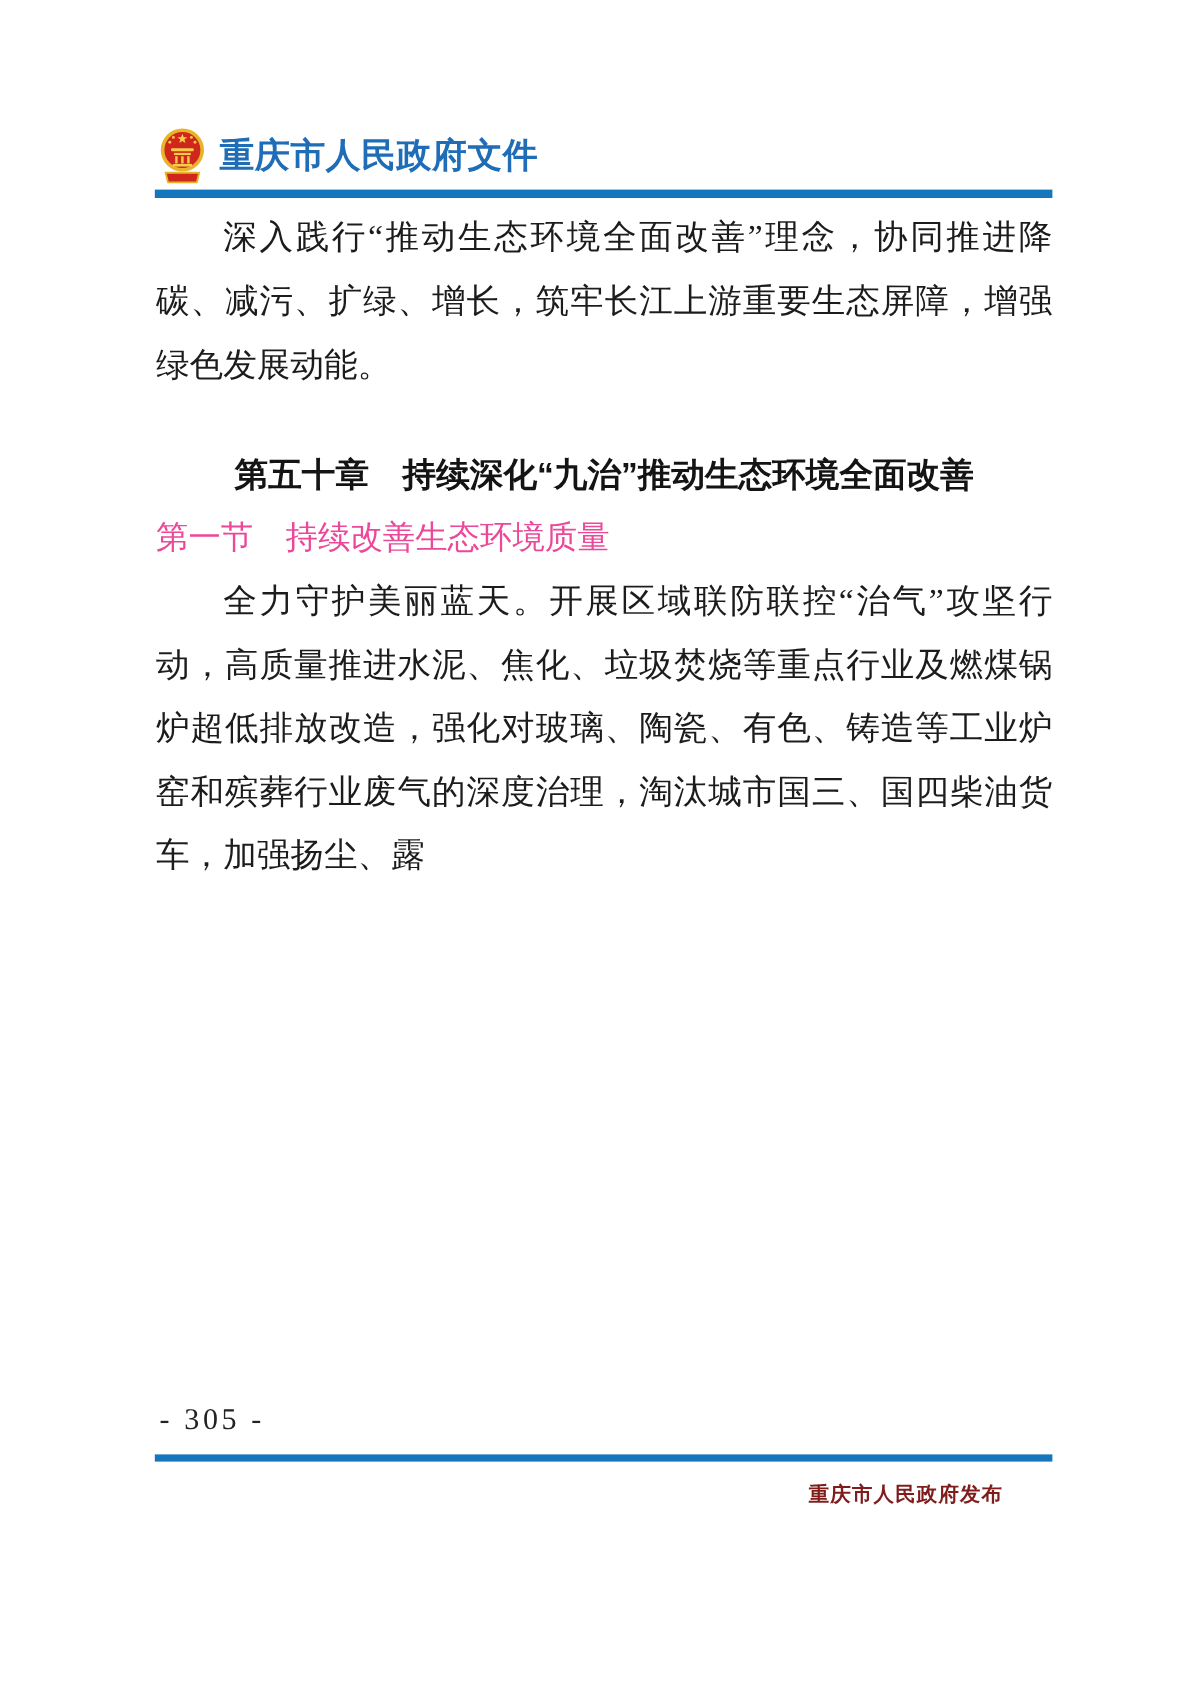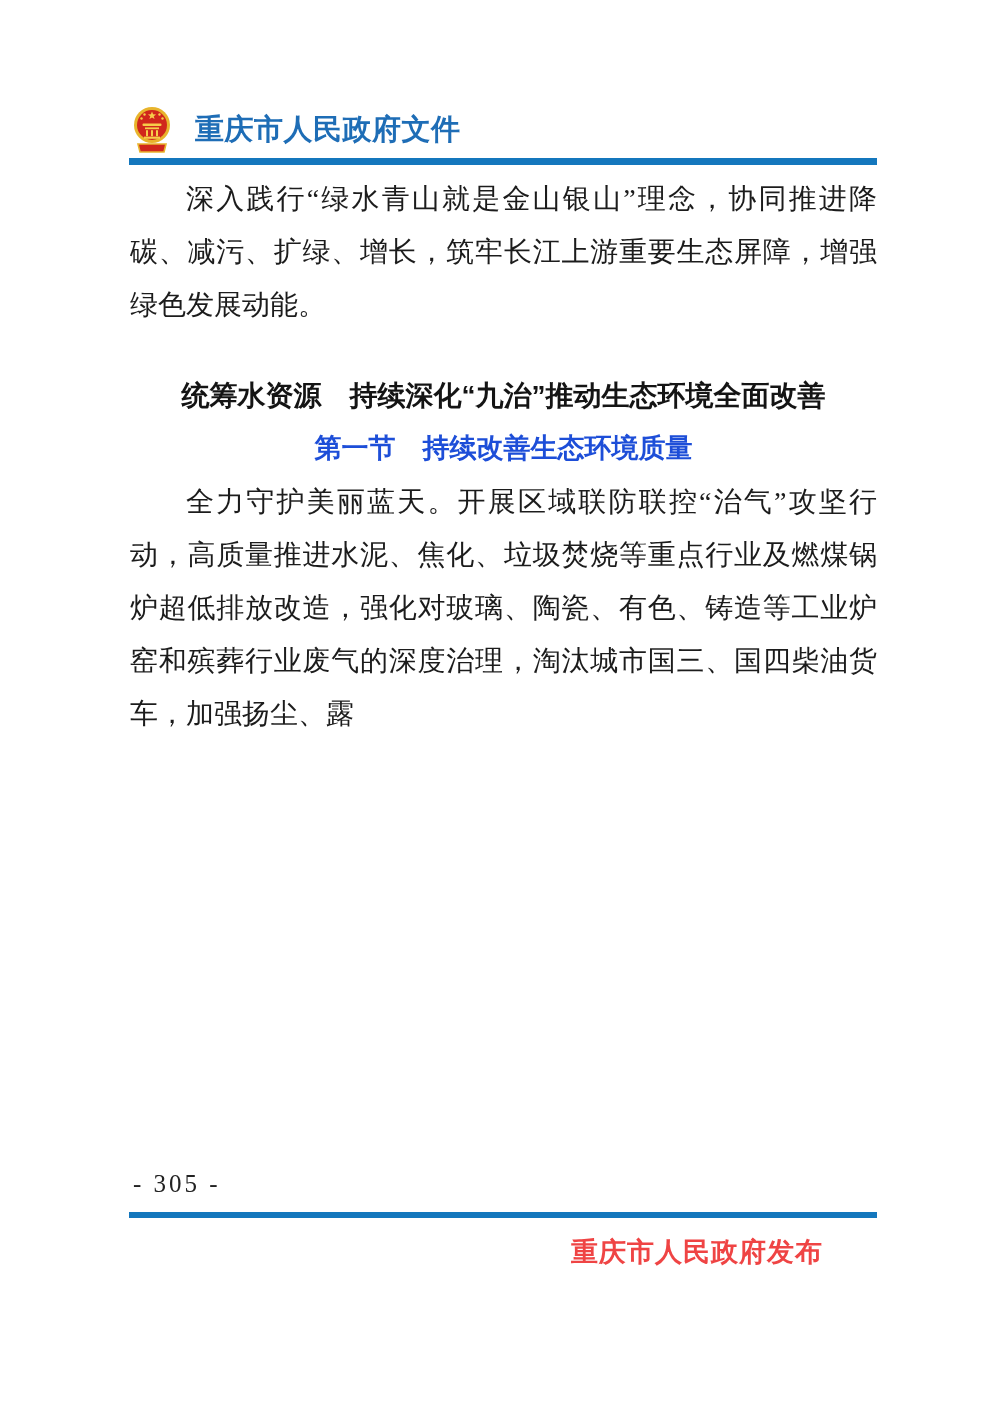--- a/index.html
+++ b/index.html
@@ -14,21 +14,21 @@
     font-family: "Liberation Serif", "DejaVu Serif", serif;
   }
 
   
   .doc-header {
     position: absolute;
     left: 133px;
     top: 106px;
     display: flex;
     align-items: center;
-    gap: 24px;
+    gap: 12px;
   }
   .emblem { display: inline-block; width: 38px; height: 48px; flex: 0 0 auto; }
   .doc-title {
     margin: 0;
     font-family: "Liberation Sans", "DejaVu Sans", sans-serif;
     font-weight: 700;
     font-size: 29px;
     letter-spacing: 0.5px;
     color: #1e6db6;
     white-space: nowrap;
@@ -64,24 +64,23 @@
     font-size: 28px;
     font-weight: 700;
     line-height: 53px;
     text-align: center;
     color: #141414;
   }
   .section-heading {
     margin: 0;
     font-family: "Liberation Sans", "DejaVu Sans", sans-serif;
     font-size: 27px;
-    font-weight: 700;
+    font-weight: 400;
     line-height: 53px;
-    text-align: center;
-    color: #1d4ed8;
+    color: #ec4899;
   }
 
   
   .page-number {
     position: absolute;
     left: 133px;
     top: 1170px;
     font-size: 25px;
     letter-spacing: 3px;
     color: #222222;
@@ -89,27 +88,27 @@
   .footer-rule {
     position: absolute;
     left: 129px;
     top: 1212px;
     width: 748px;
     height: 6px;
     background: #1477bd;
   }
   .footer-publisher {
     position: absolute;
-    right: 177px;
+    right: 164px;
     top: 1234px;
     font-family: "Liberation Sans", "DejaVu Sans", sans-serif;
     font-weight: 700;
-    font-size: 27px;
+    font-size: 17px;
     letter-spacing: 1px;
-    color: #ef4444;
+    color: #7f1d1d;
     white-space: nowrap;
   }
 </style>
 </head>
 <body>
 
 <div class="page">
 
   <header class="doc-header">
     <span class="emblem">
@@ -128,22 +127,22 @@
         <rect x="23" y="24.2" width="2" height="6" fill="#f6cd4a"></rect>
         <rect x="11" y="30.6" width="16" height="2.2" fill="#f6cd4a"></rect>
         <path d="M5 38 L33 38 L31 46 L7 46 Z" fill="#d0271c" stroke="#e8b42c" stroke-width="1.6"></path>
       </svg>
     </span>
     <h1 class="doc-title">重庆市人民政府文件</h1>
   </header>
   <div class="header-rule"></div>
 
   <main class="doc-body">
-    <p class="para">深入践行“绿水青山就是金山银山”理念，协同推进降碳、减污、扩绿、增长，筑牢长江上游重要生态屏障，增强绿色发展动能。</p>
-    <h2 class="chapter-heading">统筹水资源　持续深化“九治”推动生态环境全面改善</h2>
+    <p class="para">深入践行“推动生态环境全面改善”理念，协同推进降碳、减污、扩绿、增长，筑牢长江上游重要生态屏障，增强绿色发展动能。</p>
+    <h2 class="chapter-heading">第五十章　持续深化“九治”推动生态环境全面改善</h2>
     <h3 class="section-heading">第一节　持续改善生态环境质量</h3>
     <p class="para">全力守护美丽蓝天。开展区域联防联控“治气”攻坚行动，高质量推进水泥、焦化、垃圾焚烧等重点行业及燃煤锅炉超低排放改造，强化对玻璃、陶瓷、有色、铸造等工业炉窑和殡葬行业废气的深度治理，淘汰城市国三、国四柴油货车，加强扬尘、露</p>
   </main>
 
   <div class="page-number">- 305 -</div>
   <div class="footer-rule"></div>
   <div class="footer-publisher">重庆市人民政府发布</div>
 
 </div>
 

